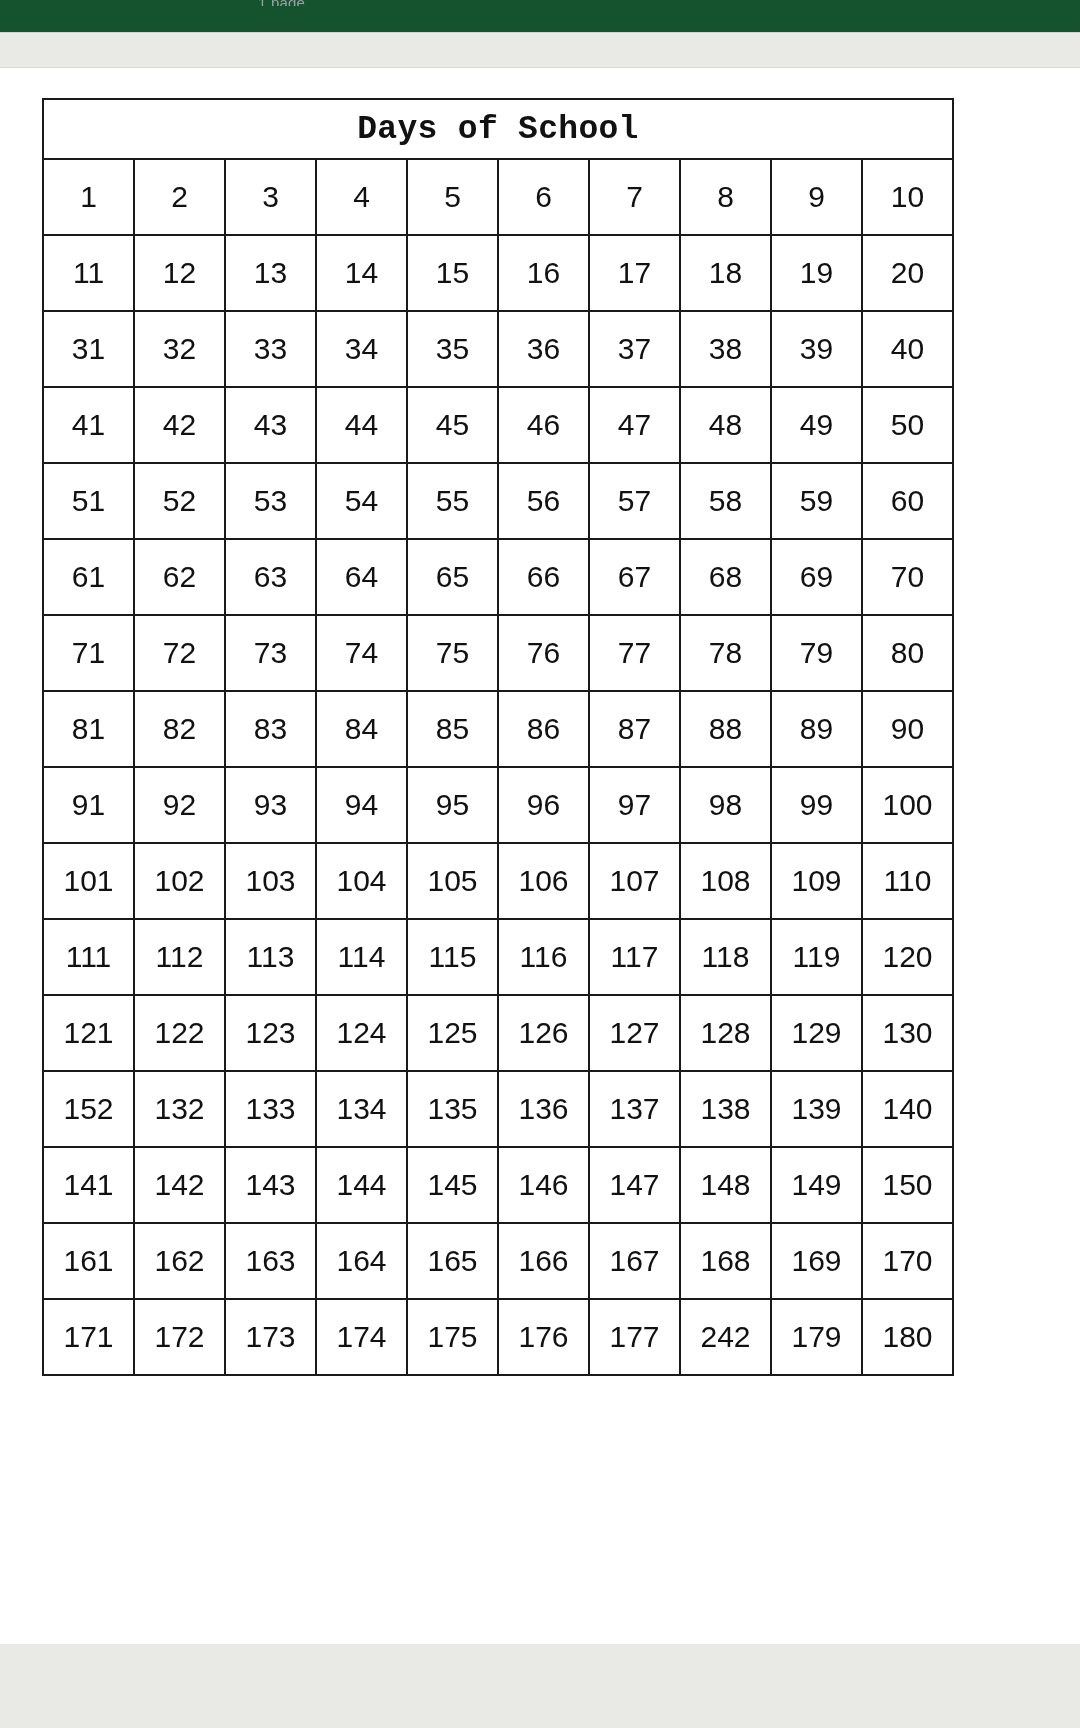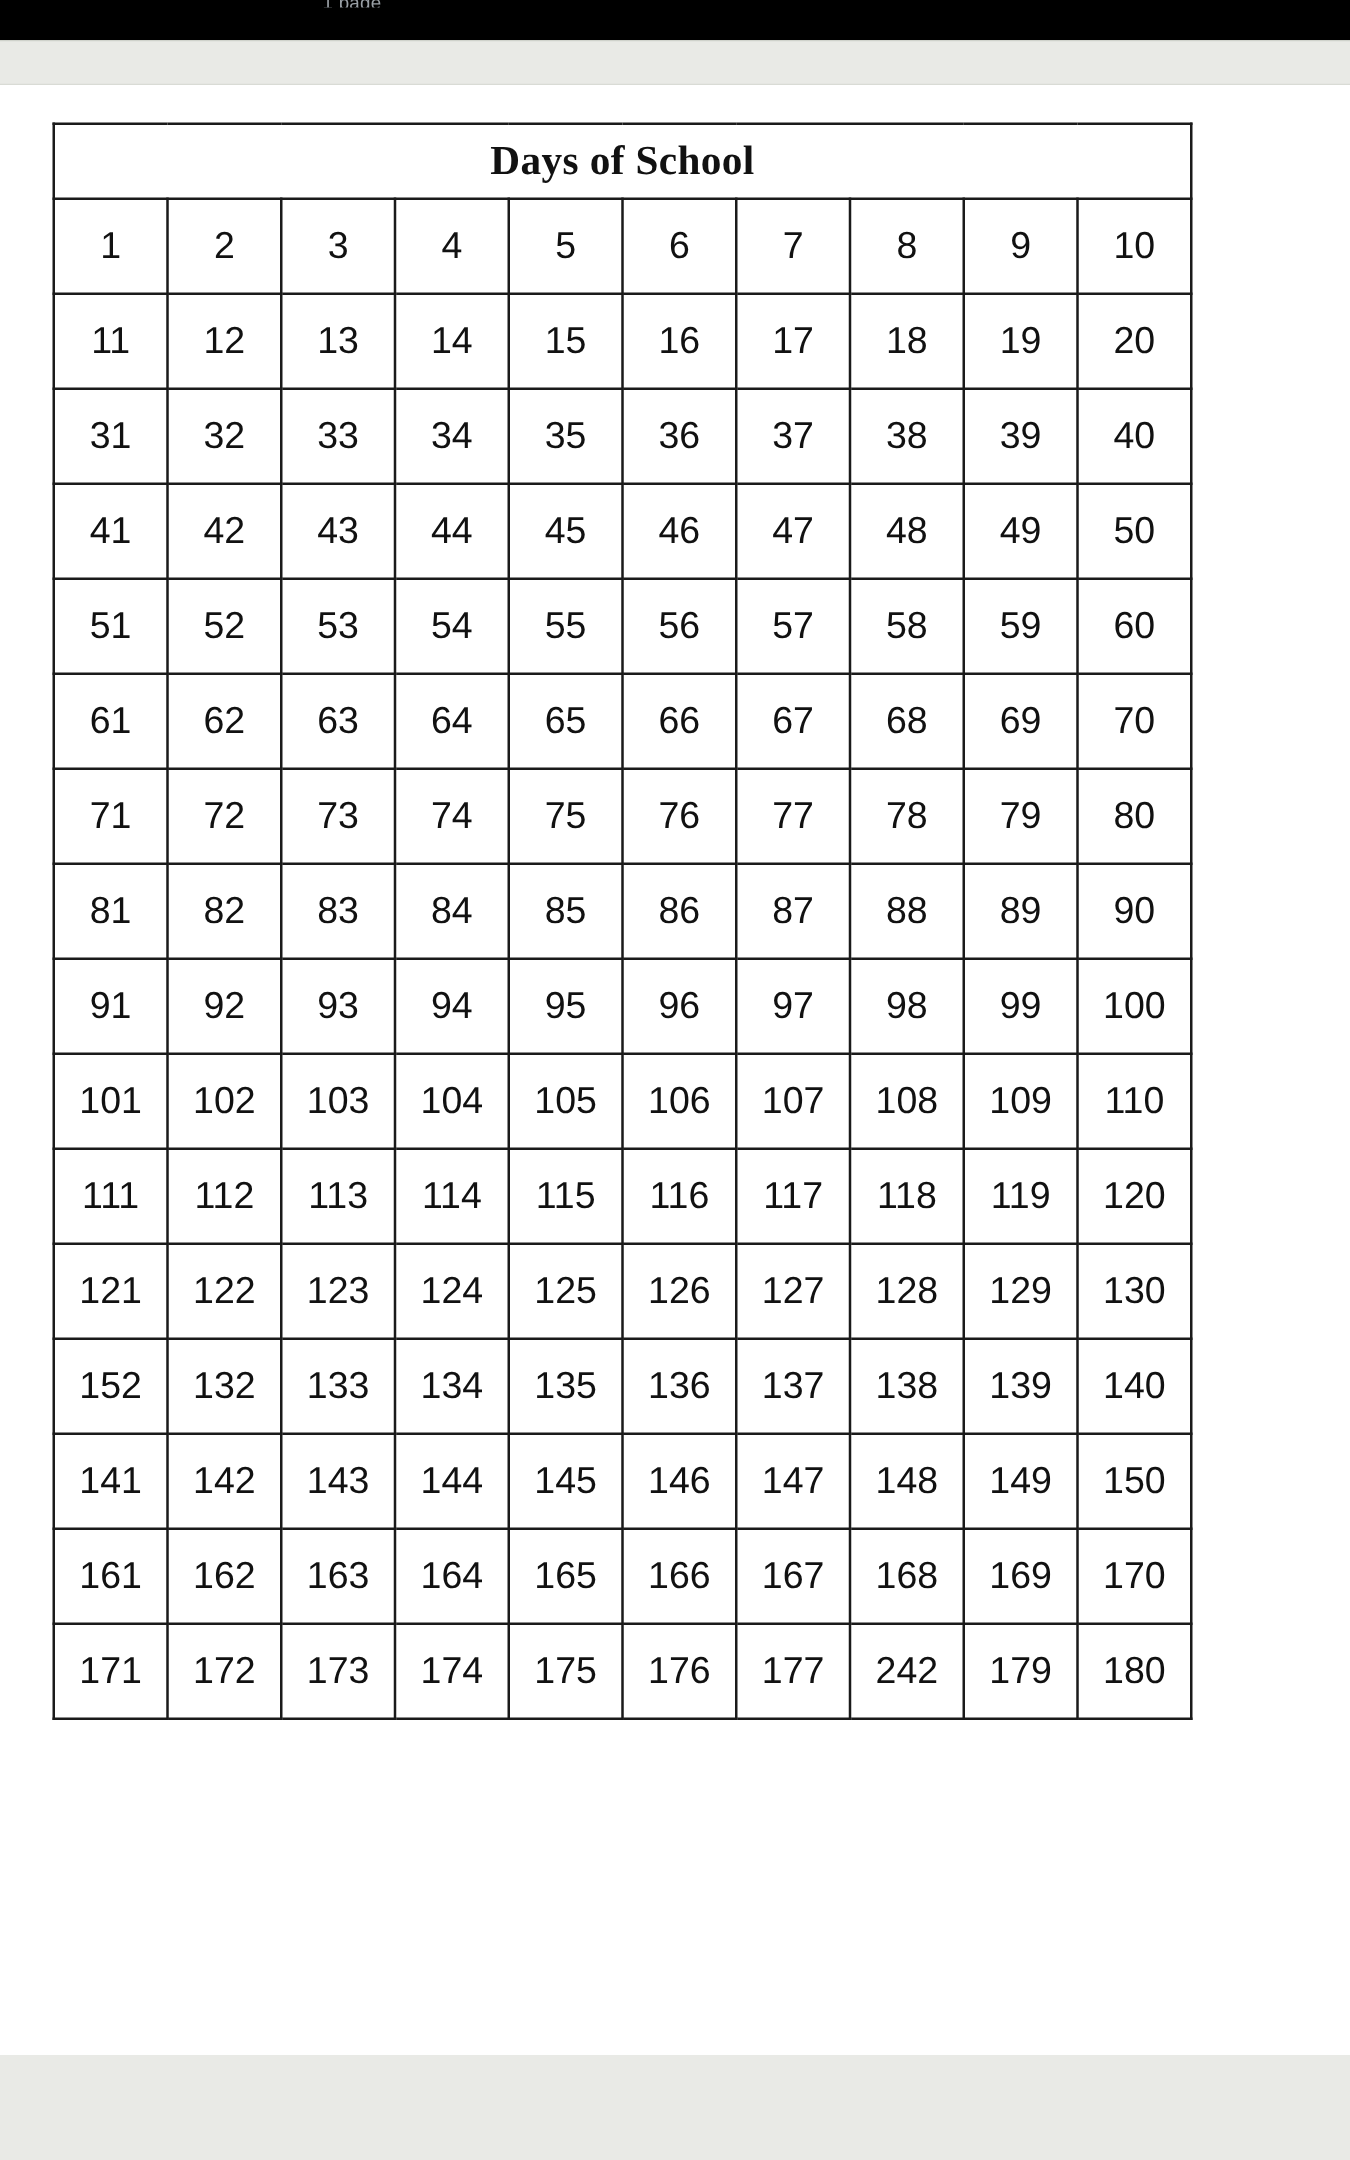--- a/index.html
+++ b/index.html
@@ -12,21 +12,21 @@
     height: 1728px;
     font-family: "Liberation Serif", serif;
     position: relative;
     overflow: hidden;
   }
   .page-wrap {
     position: absolute;
     left: 0; top: 0;
     width: 1080px;
     height: 1728px;
-    background: #000000;
+    background: #14532d;
   }
   
   .top-crumb {
     position: absolute;
     top: -6px;
     left: 258px;
     width: 160px;
     font-family: "Liberation Sans", sans-serif;
     font-size: 15px;
     color: #9aa0a6;
@@ -80,21 +80,21 @@
     border: 2px solid #1a1a1a;
     text-align: center;
     vertical-align: middle;
     font-family: "Liberation Sans", sans-serif;
     font-size: 30px;
     color: #111111;
     height: 74px;
     padding: 0;
   }
   table.grid th.title {
-    font-family: Liberation Serif, serif;
+    font-family: Liberation Mono, monospace;
     font-weight: bold;
     font-size: 33px;
     height: 58px;
     letter-spacing: 0.3px;
   }
   table.grid td {
     width: 91.2px;
   }
 </style>
 </head>

